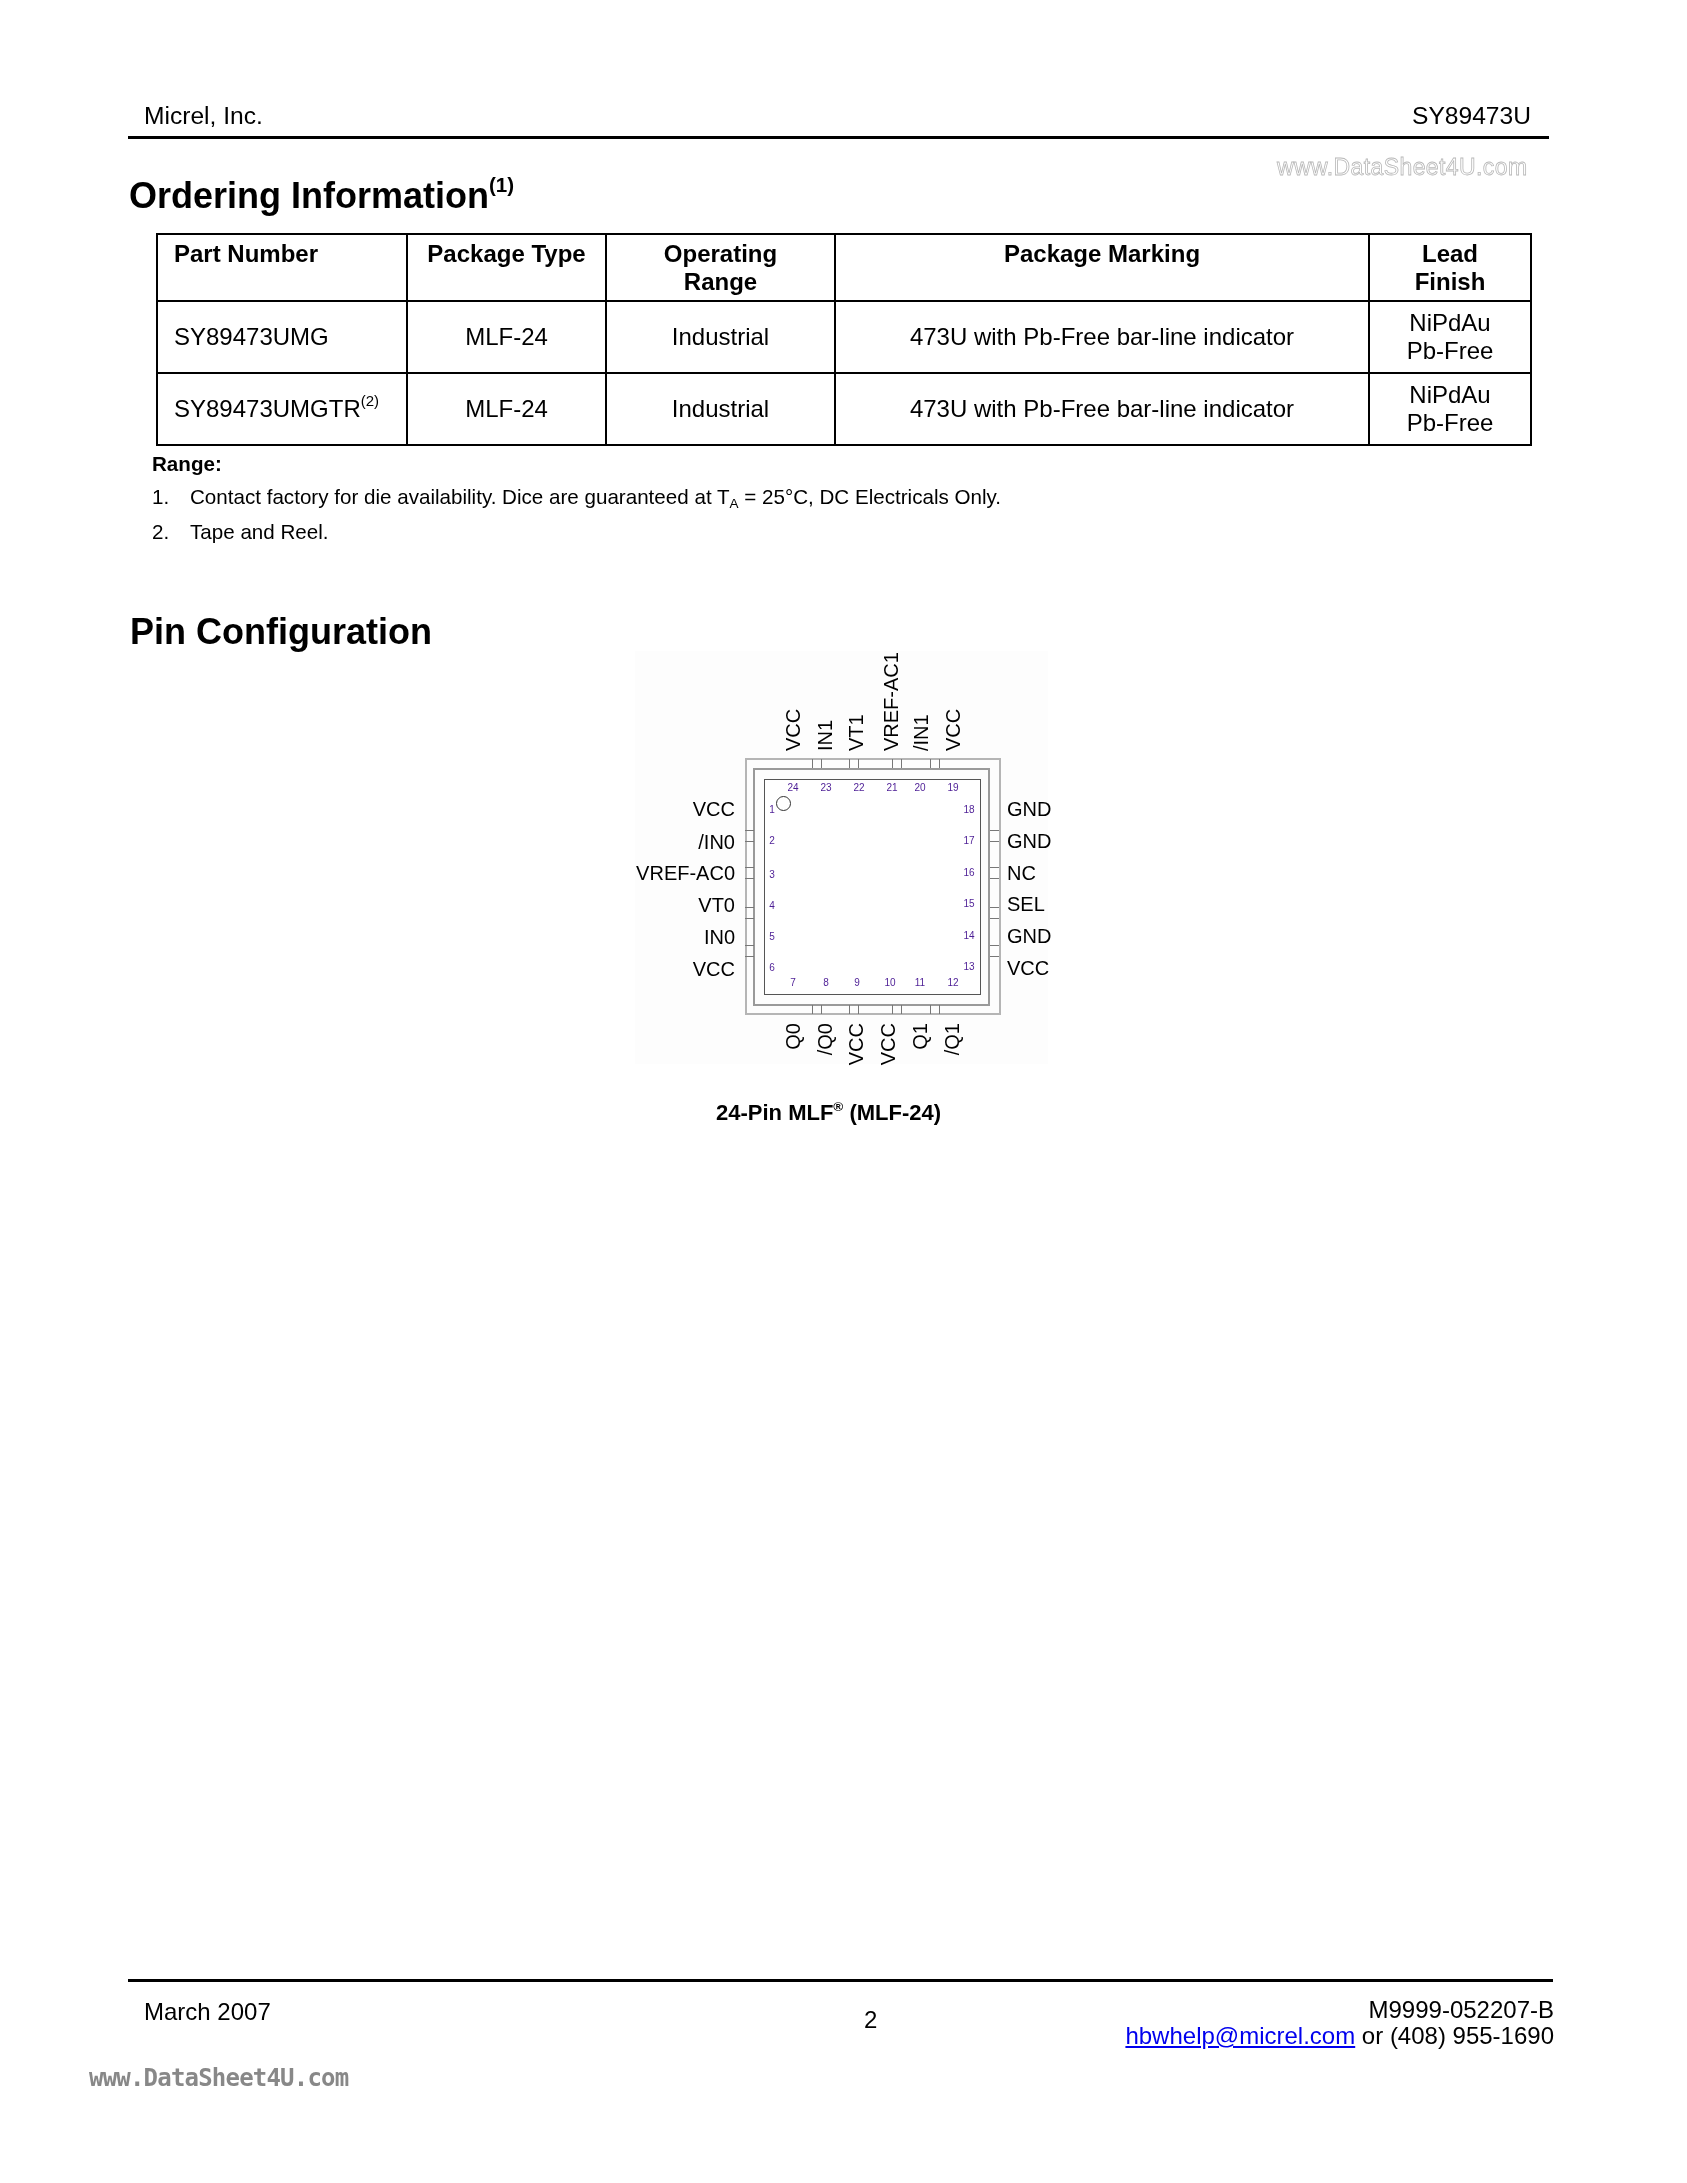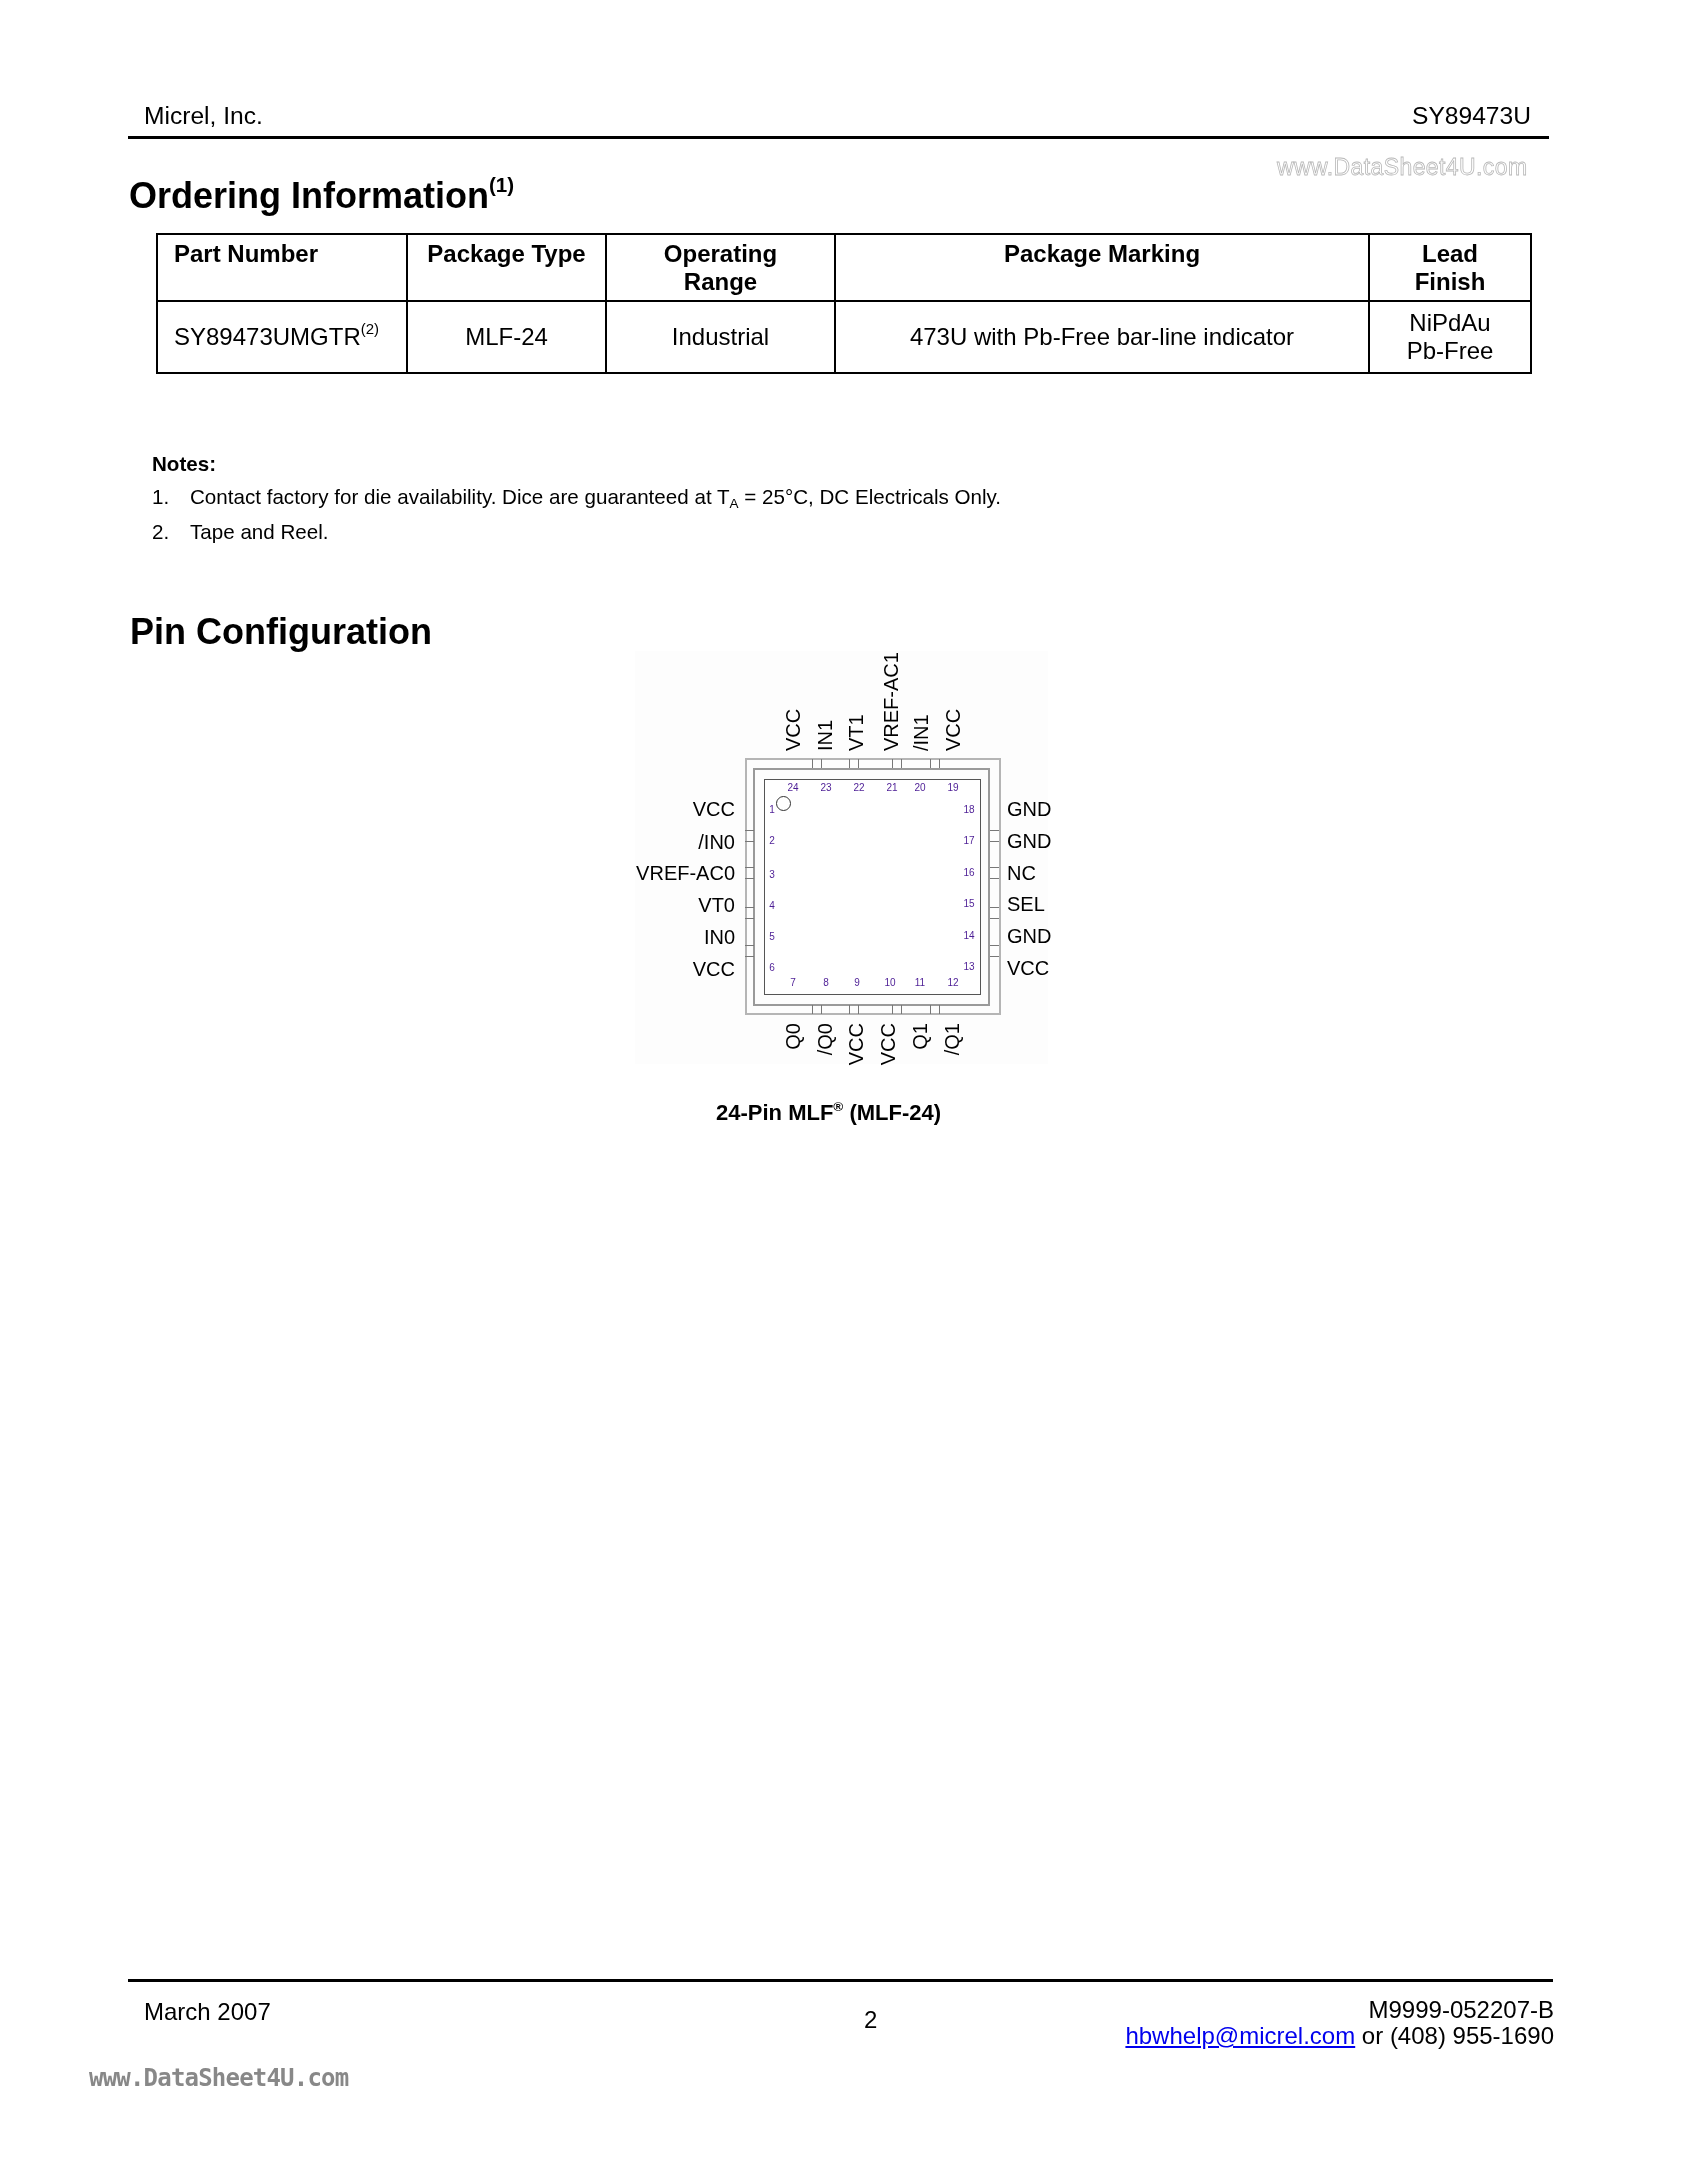--- a/index.html
+++ b/index.html
@@ -90,30 +90,37 @@
     <tr>
       <th class="left"><span>Part Number</span></th>
       <th class="center"><span>Package Type</span></th>
       <th class="center"><span>Operating</span><br><span>Range</span></th>
       <th class="center"><span>Package Marking</span></th>
       <th class="center"><span>Lead</span><br><span>Finish</span></th>
     </tr>
   </thead>
   <tbody>
     <tr>
+      <td class="left"><span>SY89473UMG</span><sup></sup></td>
+      <td class="center">MLF-24</td>
+      <td class="center">Industrial</td>
+      <td class="center">473U with Pb-Free bar-line indicator</td>
+      <td class="center"><span>NiPdAu</span><br><span>Pb-Free</span></td>
+    </tr>
+    <tr>
       <td class="left"><span>SY89473UMGTR</span><sup>(2)</sup></td>
       <td class="center">MLF-24</td>
       <td class="center">Industrial</td>
       <td class="center">473U with Pb-Free bar-line indicator</td>
       <td class="center"><span>NiPdAu</span><br><span>Pb-Free</span></td>
     </tr>
   </tbody>
 </table>
 
-<div class="notes bold" style="top:454px;">Notes:</div>
+<div class="notes bold" style="top:454px;">Range:</div>
 <div class="notes" style="top:487px;">
   <span class="num">1.</span><span>Contact factory for die availability. Dice are guaranteed at T</span><sub>A</sub><span> = 25°C, DC Electricals Only.</span>
 </div>
 <div class="notes" style="top:522px;">
   <span class="num">2.</span><span>Tape and Reel.</span>
 </div>
 
 <div class="section-title" style="left:130px; top:614px;">Pin Configuration</div>
 
 <div>

